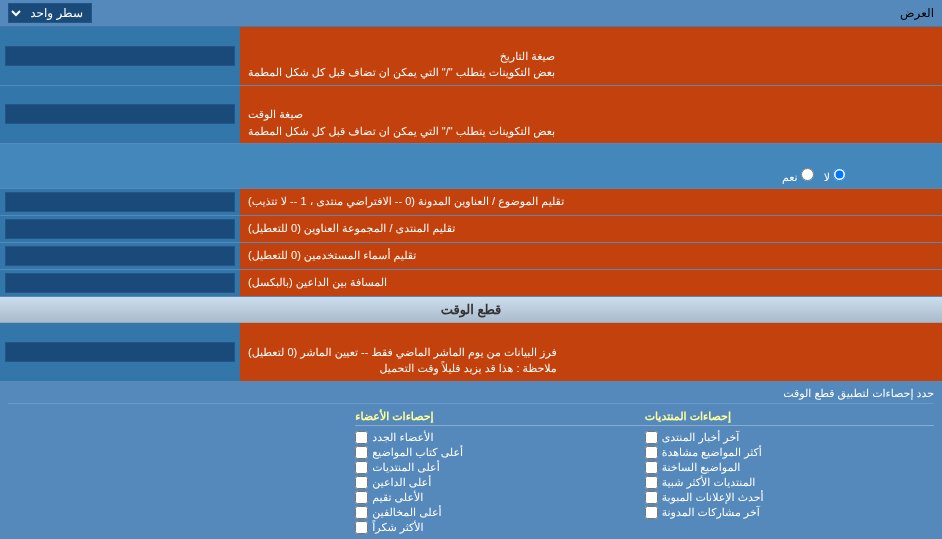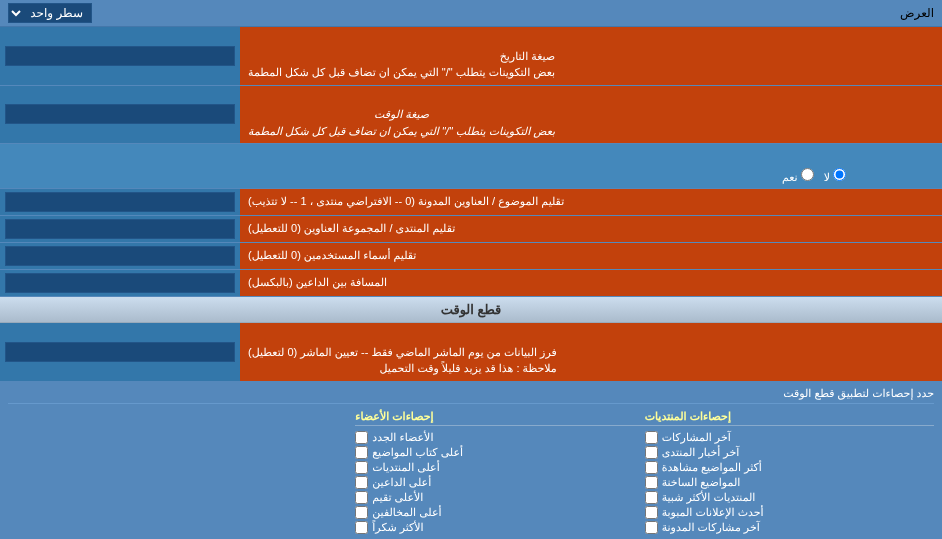--- a/index.html
+++ b/index.html
@@ -176,21 +176,21 @@
 بعض التكوينات يتطلب "/" التي يمكن ان تضاف قبل كل شكل المطمة</span>
       </span>
     </div>
     <div class="row-input">
       <input type="text" style="">
     </div>
   </div>
 
   <div class="row">
     <div class="row-label">
-      <span style="white-space: pre-line; text-align: center; font-size:11px; color:#fff; line-height:1.5;font-style:italic;">
+      <span style="white-space: pre-line; text-align: left; font-size:11px; color:#fff; line-height:1.5;">
         <span>صيغة الوقت
 بعض التكوينات يتطلب "/" التي يمكن ان تضاف قبل كل شكل المطمة</span>
       </span>
     </div>
     <div class="row-input">
       <input type="text" style="">
     </div>
   </div>
 
   <div class="radio-row">
@@ -252,24 +252,20 @@
 
   <div class="checkboxes-section">
     <div class="checkboxes-header-row">
       <div class="checkboxes-main-label">حدد إحصاءات لتطبيق قطع الوقت</div>
     </div>
     <div class="checkboxes-cols">
 
       <div class="checkbox-col">
         <div class="checkbox-col-header">إحصاءات المنتديات</div>
         <div class="checkbox-item">
-          <label>آخر المشاركات</label>
-          <input type="checkbox" style="">
-        </div>
-        <div class="checkbox-item">
           <label>آخر أخبار المنتدى</label>
           <input type="checkbox" style="">
         </div>
         <div class="checkbox-item">
           <label>أكثر المواضيع مشاهدة</label>
           <input type="checkbox" style="">
         </div>
         <div class="checkbox-item">
           <label>المواضيع الساخنة</label>
           <input type="checkbox" style="">

